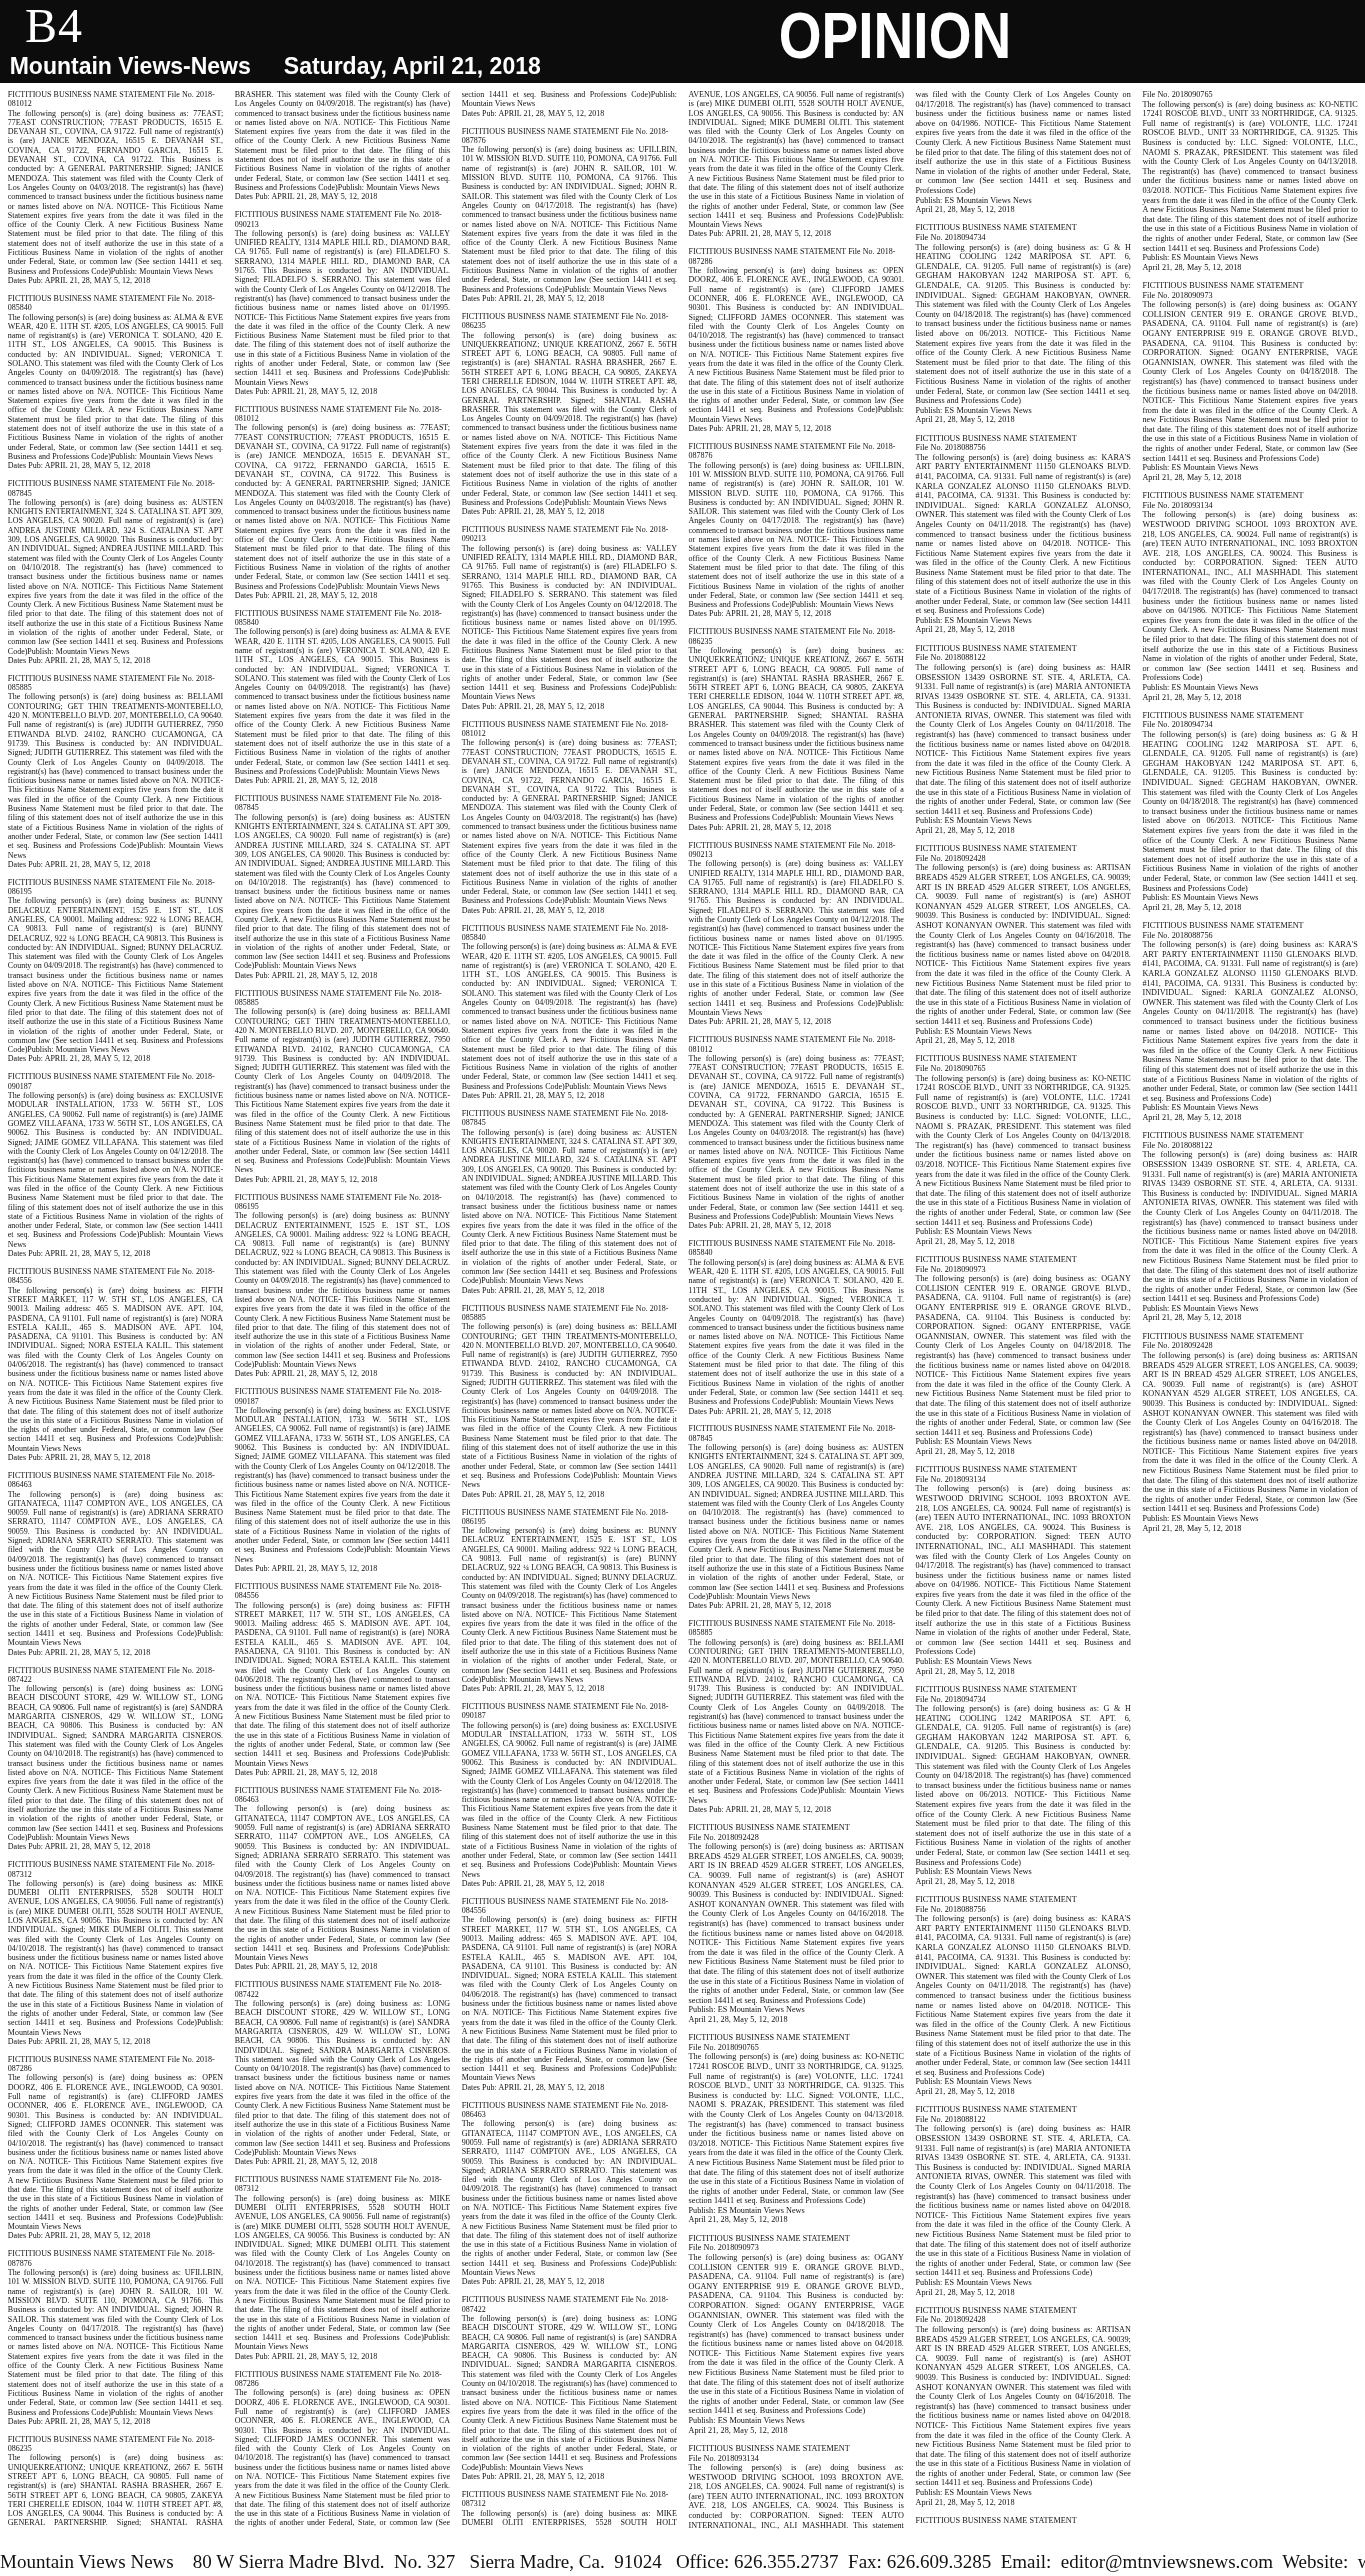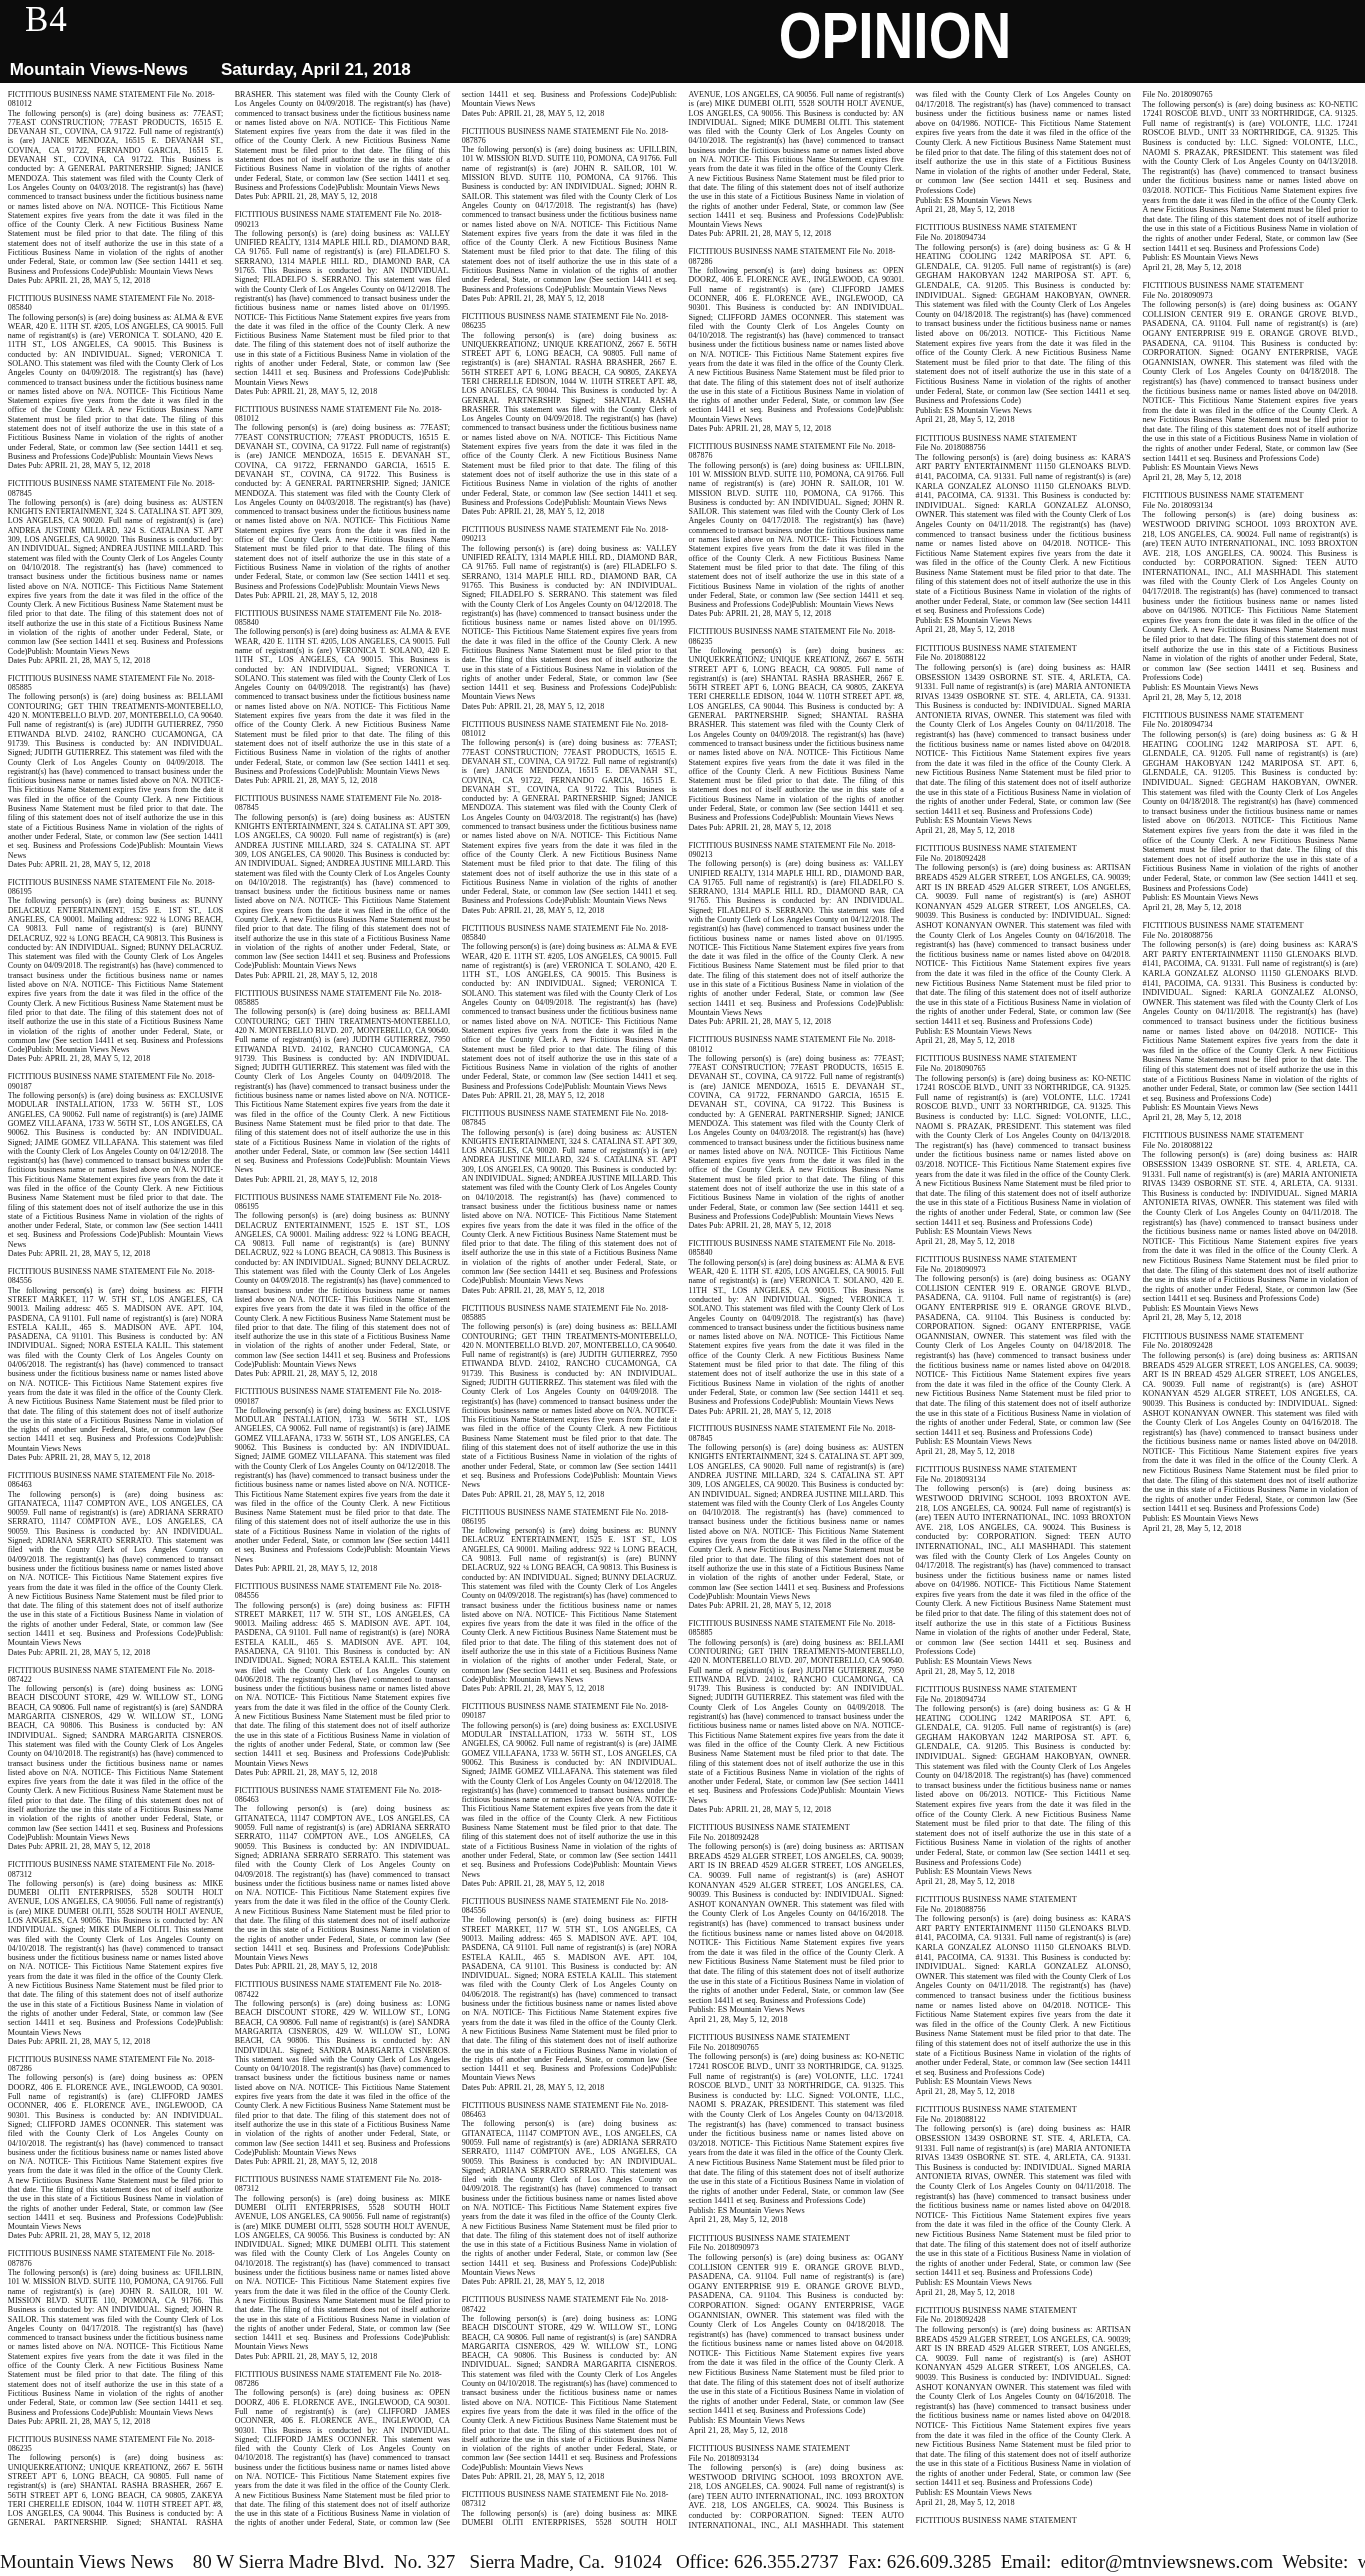--- a/index.html
+++ b/index.html
@@ -13,35 +13,35 @@
     color:#111;
   }
   
   #topbar{
     position:absolute;left:0;top:0;width:1366px;height:83px;
     background:#0c0c0c;color:#fff;
   }
   #page-number{
     position:absolute;left:25px;top:1.9px;
     font-family:"Liberation Serif", serif;
-    font-size:35px;font-weight:normal;line-height:1;
+    font-size:48px;font-weight:normal;line-height:1;
     letter-spacing:1px;
   }
   #section-title{
     position:absolute;left:65.5%;top:3.9px;
     transform:translateX(-50%) scaleX(0.86);
     transform-origin:center top;
     font-family:"Liberation Sans", sans-serif;
     font-weight:bold;font-size:64px;line-height:1;
     letter-spacing:0px;white-space:nowrap;
   }
   #masthead-line{
     position:absolute;left:9.7px;bottom:4.8px;
     font-family:"Liberation Sans", sans-serif;
-    font-weight:bold;font-size:17px;line-height:1;
+    font-weight:bold;font-size:23px;line-height:1;
     white-space:nowrap;
   }
   #masthead-line .date{margin-left:33px;}
   
   #columns{
     position:absolute;left:7.8px;top:90px;
     width:1350px;height:2444px;
     column-count:6;column-gap:11.6px;column-fill:auto;
     overflow:hidden;
     font-size:8px;line-height:9.3px;

